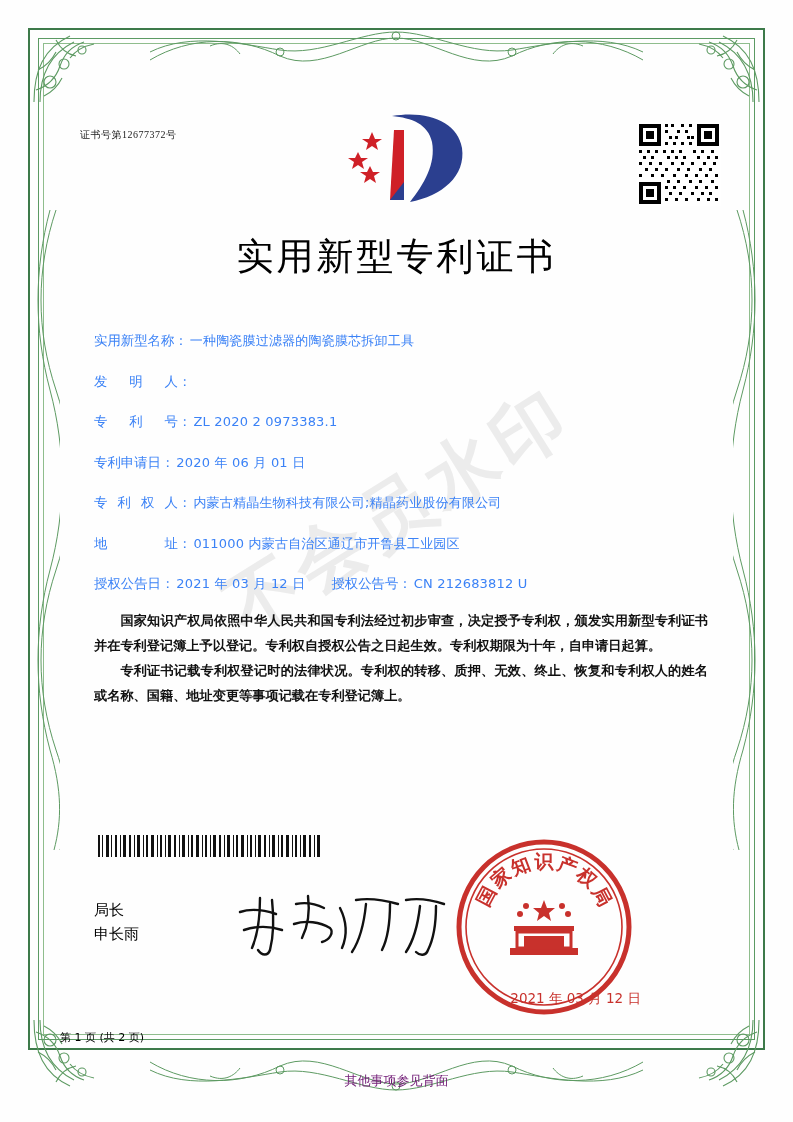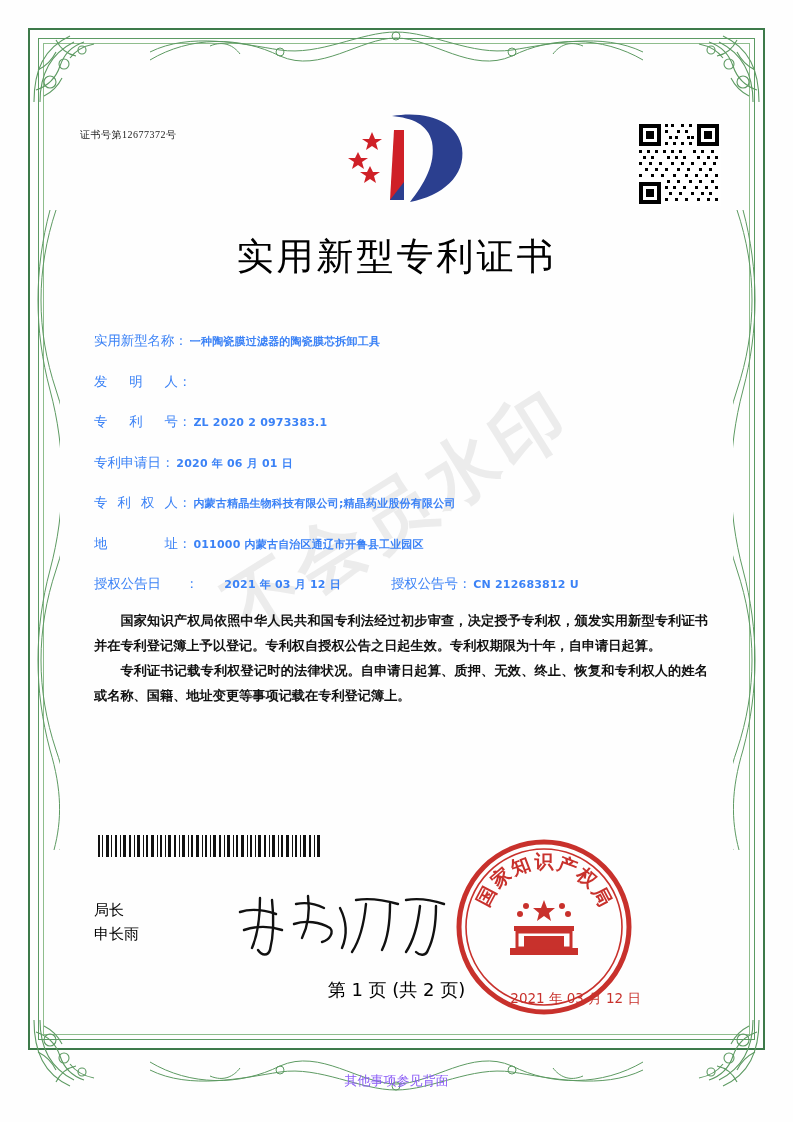--- a/index.html
+++ b/index.html
@@ -146,29 +146,27 @@
   }
   .field-label.spread {
     display: inline-block;
     width: 84px;
     text-align: justify;
     text-align-last: justify;
   }
   .field-colon { margin: 0 2px 0 0; }
   .field-value {
     font-family: "DejaVu Sans", sans-serif;
-    font-size: 11px;
+    font-size: 13px;
     letter-spacing: 0.2px;
-    font-weight: bold;
   }
 
   .row-split {
     display: flex;
     align-items: baseline;
-    gap: 24px;
   }
   .row-split .right-part {
     margin-left: 26px;
   }
 
   .paragraphs {
     position: absolute;
     left: 34px;
     top: 548px;
     width: 614px;
@@ -223,37 +221,36 @@
     top: 930px;
     font-family: "DejaVu Sans", sans-serif;
     font-size: 13.5px;
     color: #c8312c;
     white-space: nowrap;
   }
 
   .page-number {
     position: absolute;
     left: 0;
-    top: 918px;
+    top: 970px;
     width: 673px;
-    text-align: center;
-    font-family: "DejaVu Sans", sans-serif;
-    font-size: 18px;
+    font-family: "DejaVu Sans", sans-serif;
+    font-size: 11px;
     color: #000;
   }
 
   .footer-note {
     position: absolute;
     left: 0;
     top: 1072px;
     width: 793px;
     text-align: center;
     font-family: "DejaVu Sans", sans-serif;
     font-size: 13px;
-    color: #8b5cf6;
+    color: #701a75;
   }
 
   
   .watermark {
     position: absolute;
     left: 195px;
     top: 380px;
     width: 420px;
     height: 300px;
     pointer-events: none;
@@ -533,21 +530,21 @@
         <span class="field-value">2021 年 03 月 12 日</span>
         <span class="right-part">
           <span class="field-label">授权公告号</span><span class="field-colon">：</span><span class="field-value">CN 212683812 U</span>
         </span>
       </div>
 
     </div>
 
     <div class="paragraphs">
       <p>国家知识产权局依照中华人民共和国专利法经过初步审查，决定授予专利权，颁发实用新型专利证书并在专利登记簿上予以登记。专利权自授权公告之日起生效。专利权期限为十年，自申请日起算。</p>
-      <p>专利证书记载专利权登记时的法律状况。自申请日起算、质押、无效、终止、恢复和专利权人的姓名或名称、国籍、地址变更等事项记载在专利登记簿上。</p>
+      <p>专利证书记载专利权登记时的法律状况。专利权的转移、质押、无效、终止、恢复和专利权人的姓名或名称、国籍、地址变更等事项记载在专利登记簿上。</p>
     </div>
 
     <div class="barcode">
       <svg viewBox="0 0 222 22" shape-rendering="crispEdges">
         <rect width="222" height="22" fill="#fff"></rect>
         <g fill="#111">
           <rect x="0" y="0" width="2" height="22"></rect>
             <rect x="4" y="0" width="1" height="22"></rect>
           <rect x="8" y="0" width="3" height="22"></rect>
             <rect x="13" y="0" width="1" height="22"></rect>

